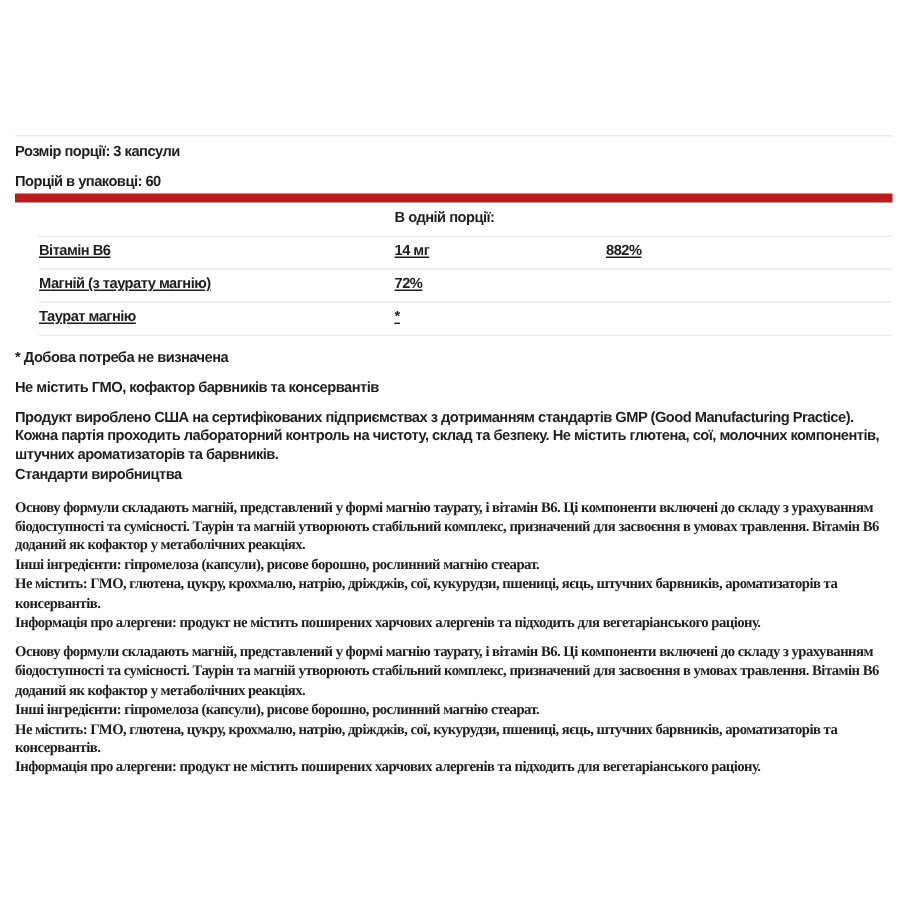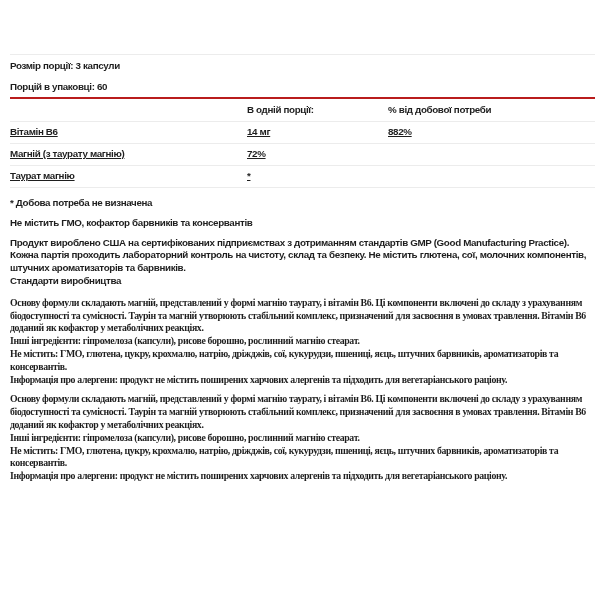--- a/index.html
+++ b/index.html
@@ -2,42 +2,43 @@
 <html><head>
 <meta charset="utf-8">
 <style>
   html, body { margin: 0; padding: 0; background: #ffffff; }
   .doc {
     position: relative;
     width: 600px;
     height: 600px;
     background: #ffffff;
     box-sizing: border-box;
-    padding: 54px 5px 0 10px;
+    padding: 90px 5px 0 10px;
     font-family: "Liberation Sans", sans-serif;
     font-weight: 700;
     font-size: 9.8px;
     line-height: 12.8px;
     letter-spacing: -0.35px;
     color: #1e1e1e;
     overflow: hidden;
   }
   .serving-row {
     display: flex;
     align-items: center;
     box-sizing: border-box;
   }
   .serving-row.first { height: 23px; border-top: 1px solid #ececec; }
-  .serving-row.second { height: 22px; border-bottom: 2px solid #b91c1c; }
+  .serving-row.second { height: 22px; border-bottom: 6px solid #b91c1c; align-items: flex-end; }
   .t-row {
     display: grid;
     grid-template-columns: 237px 141px 1fr;
     align-items: center;
     box-sizing: border-box;
     border-bottom: 1px solid #ececec;
+    margin-left: 16px;
   }
   .t-row.head { height: 23px; }
   .t-row.body { height: 22px; text-decoration: underline; }
   .footnote { margin: 9px 0 0 0; }
   .clean-note { margin: 7px 0 0 0; }
   .standards { margin-top: 7px; }
   .desc-block { margin-top: 9px; font-family: Liberation Serif, serif; }
   .desc-block + .desc-block { margin-top: 7px; }
   p { margin: 0; }
 </style>
@@ -51,21 +52,20 @@
   </div>
 
   <div class="serving-row second">
     <span>Порцій в упаковці: 60</span>
   </div>
 
   <div>
     <div class="t-row head">
       <div></div>
       <div>В одній порції:</div>
-      <div>% від добової потреби</div>
     </div>
     <div class="t-row body">
       <div>Вітамін B6</div>
       <div>14 мг</div>
       <div>882%</div>
     </div>
     <div class="t-row body">
       <div>Магній (з таурату магнію)</div>
       <div>72%</div>
     </div>

